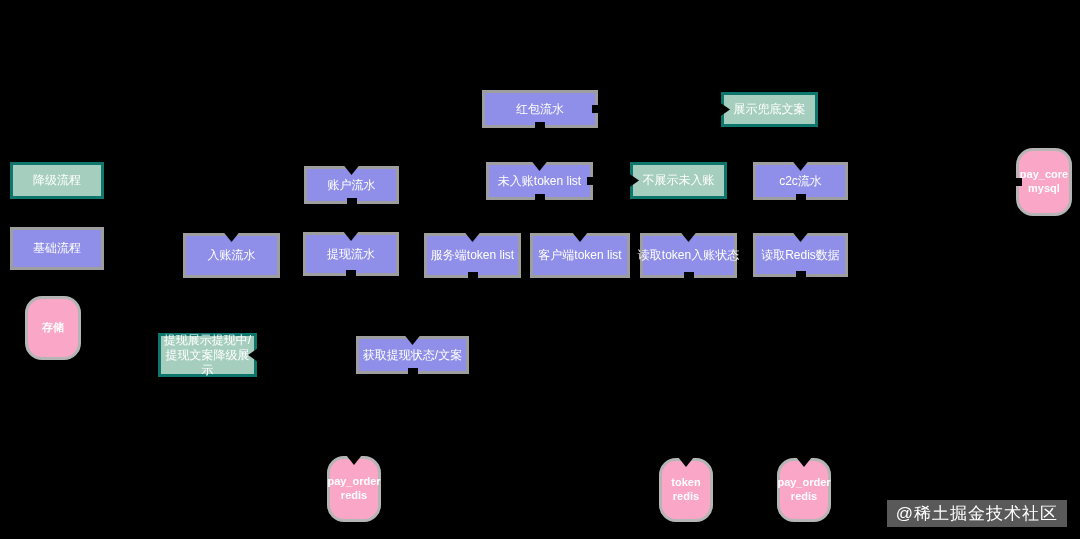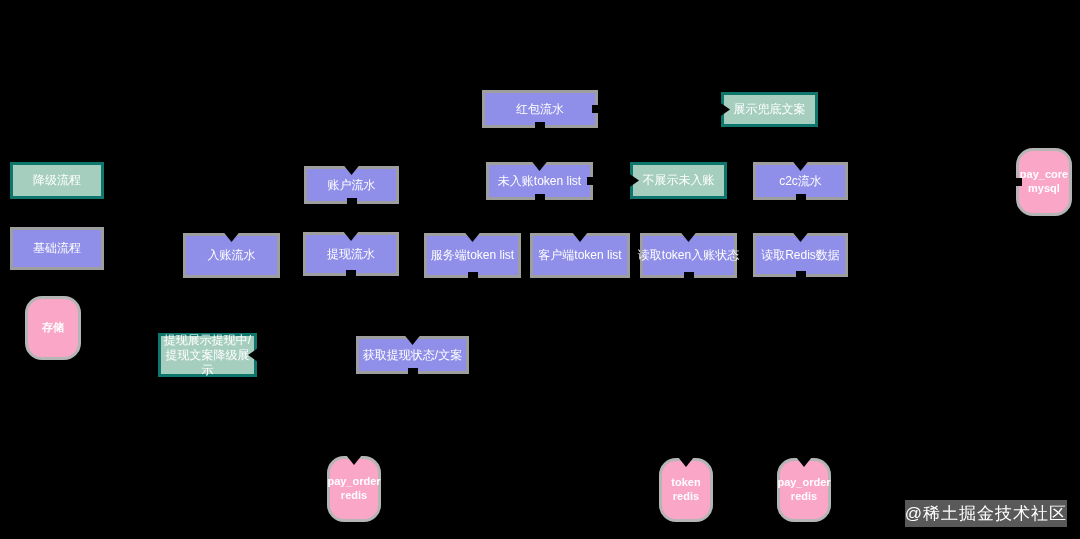--- a/index.html
+++ b/index.html
@@ -30,21 +30,21 @@
   .nl{left:-4px;top:50%;transform:translateY(-50%);width:10px;height:14px;
       clip-path:polygon(0 0,100% 50%,0 100%);}
   .nr{right:-4px;top:50%;transform:translateY(-50%);width:7px;height:8px;}
   .nra{right:-4px;top:50%;transform:translateY(-50%);width:10px;height:14px;
       clip-path:polygon(100% 0,0 50%,100% 100%);}
   .nls{left:-4px;top:50%;transform:translateY(-50%);width:7px;height:8px;}
   .watermark{
     position:absolute;right:13px;bottom:12px;
     color:#ffffff;font-size:17px;letter-spacing:1px;
     background:rgba(104,104,104,0.85);
-    padding:2px 0;
+    padding:2px 9px;
   }
 </style>
 </head>
 <body>
 
 <div class="stage">
 
   <div class="node purple" style="left:482px;top:90px;width:116px;height:38px;">
     <span class="lbl">红包流水</span>
     <span class="nb"></span>

